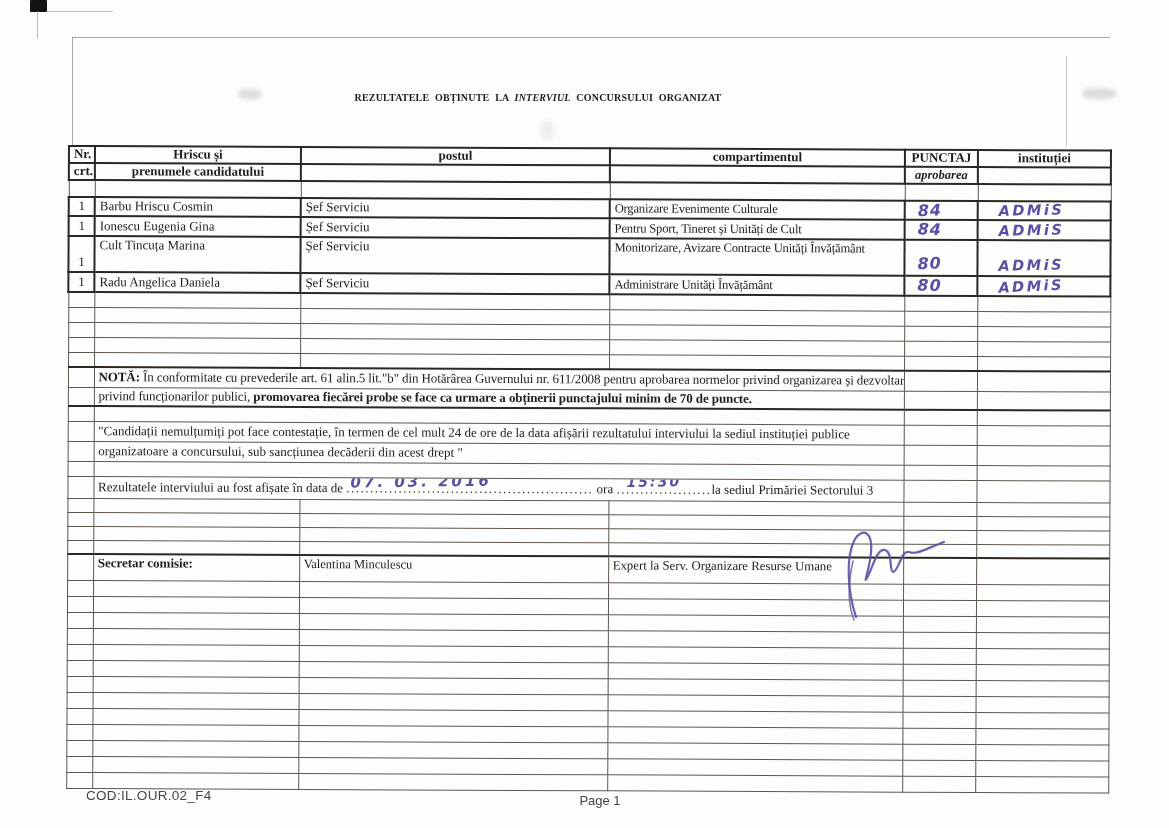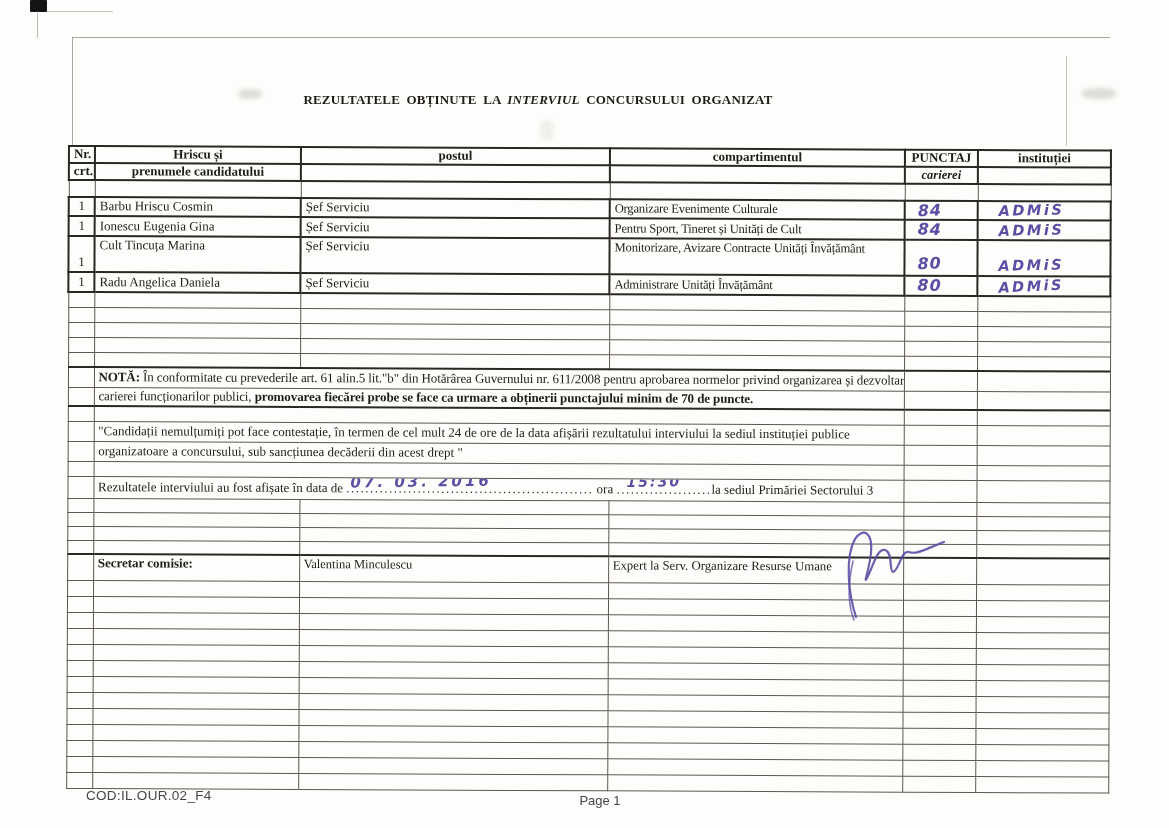--- a/index.html
+++ b/index.html
@@ -15,21 +15,21 @@
   .scan-left{position:absolute;left:72px;top:37px;width:1px;height:108px;background:#8d8780;opacity:.75;}
   .scan-right{position:absolute;left:1066px;top:56px;width:1px;height:90px;background:#a49e96;opacity:.65;}
   .smudge{position:absolute;background:#8f8a84;opacity:.28;filter:blur(2px);border-radius:40%;}
   .smudge.s1{left:238px;top:89px;width:24px;height:10px;}
   .smudge.s2{left:1082px;top:88px;width:34px;height:11px;}
   .smudge.s3{left:540px;top:120px;width:14px;height:20px;opacity:.12;}
 
   
   .org{position:absolute;left:76px;top:41px;font-weight:bold;font-size:14px;line-height:1.3;letter-spacing:.3px;}
   .title{position:absolute;left:68px;top:90px;width:940px;text-align:center;font-weight:bold;
-         font-size:13px;line-height:1.55;word-spacing:3px;letter-spacing:.2px;}
+         font-size:10px;line-height:1.55;word-spacing:3px;letter-spacing:.2px;}
   .title .it{font-style:italic;}
 
   
   .doc-table{
     position:absolute;left:68px;top:145px;width:1042px;
     border-collapse:collapse;table-layout:fixed;
     transform:rotate(.25deg);transform-origin:0 0;
   }
   .doc-table td{
     border:1px solid #5e574e;padding:0 4px;font-size:13px;line-height:1.12;
@@ -102,21 +102,21 @@
       <td>postul</td>
       <td>compartimentul</td>
       <td>PUNCTAJ</td>
       <td>instituției</td>
     </tr>
     <tr class="hdr" style="height:17px">
       <td>crt.</td>
       <td>prenumele candidatului</td>
       <td></td>
       <td></td>
-      <td class="sub">carierei</td>
+      <td class="sub">aprobarea</td>
       <td></td>
     </tr>
 
     <tr style="height:17px">
           <td></td>
           <td></td>
           <td></td>
           <td></td>
           <td></td>
           <td></td>
@@ -197,21 +197,21 @@
         </tr>
 
     <tr class="nota1" style="height:20px">
       <td></td>
       <td colspan="3" class="notacell"><span class="bold">NOTĂ:</span><span> În conformitate cu prevederile art. 61 alin.5 lit."b" din Hotărârea Guvernului nr. 611/2008 pentru aprobarea normelor privind organizarea și dezvoltarea</span></td>
       <td></td>
           <td></td>
     </tr>
     <tr class="nota2" style="height:19px">
       <td></td>
-      <td colspan="3" class="notacell"><span>carierei funcționarilor publici, </span><span class="bold">promovarea fiecărei probe se face ca urmare a obținerii punctajului minim de 70 de puncte.</span></td>
+      <td colspan="3" class="notacell"><span>privind funcționarilor publici, </span><span class="bold">promovarea fiecărei probe se face ca urmare a obținerii punctajului minim de 70 de puncte.</span></td>
       <td></td>
           <td></td>
     </tr>
 
     <tr style="height:15px">
           <td></td>
           <td colspan="3"></td>
           <td></td>
           <td></td>
         </tr>

